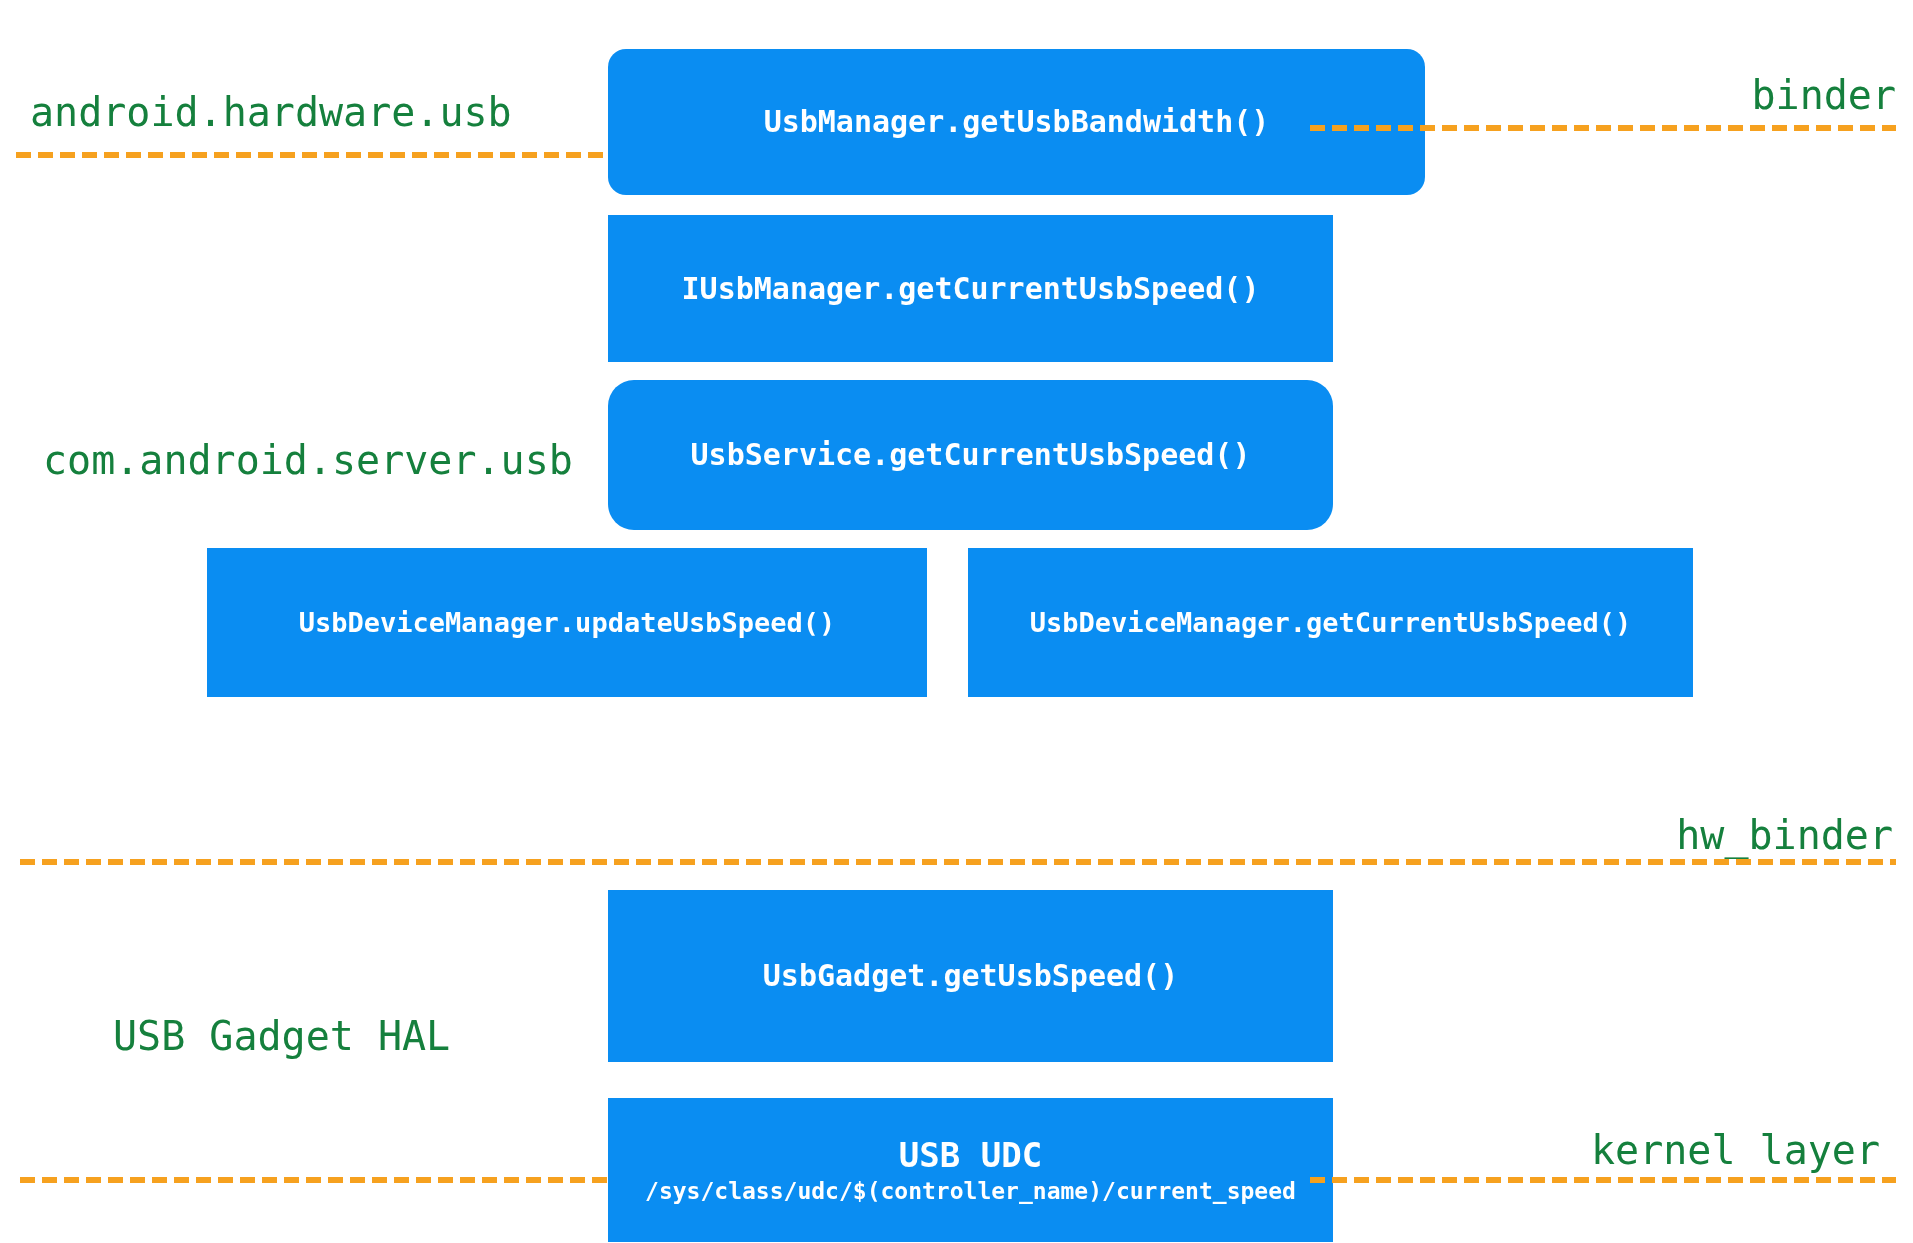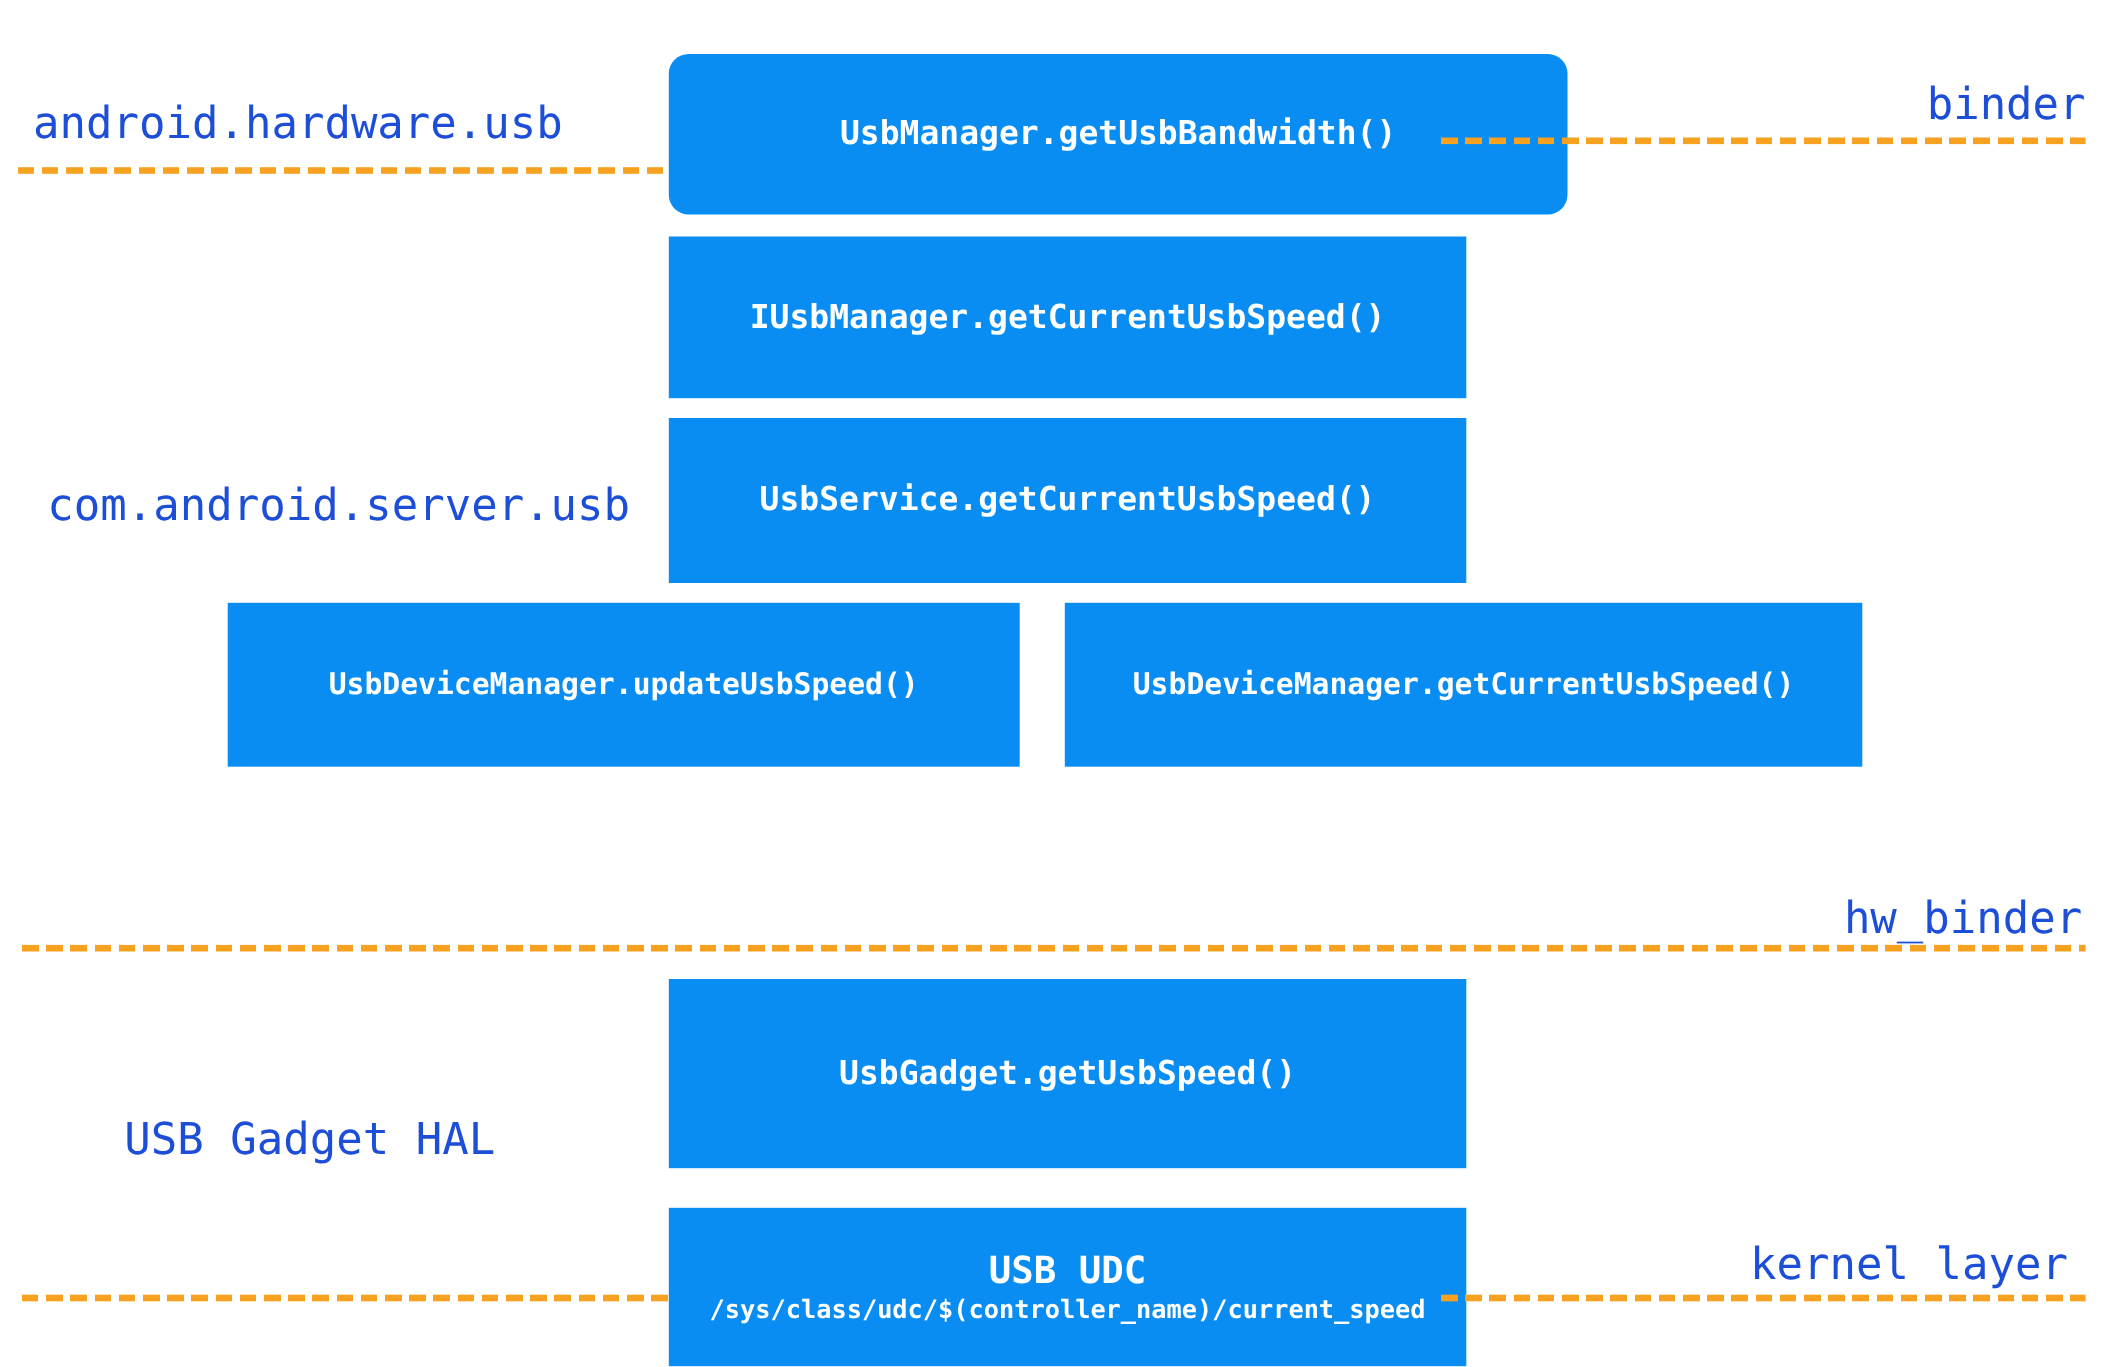--- a/index.html
+++ b/index.html
@@ -5,21 +5,21 @@
   html,body{margin:0;padding:0;background:#ffffff;}
   #stage{
     position:relative;
     width:1913px;height:1243px;
     background:#ffffff;
     overflow:hidden;
     font-family:"DejaVu Sans Mono","Liberation Mono",monospace;
   }
   .layer-label{
     position:absolute;
-    color:#1d4ed8;
+    color:#15803d;
     font-size:40px;
     line-height:1.1;
     white-space:nowrap;
     z-index:2;
   }
   .dash-line{
     position:absolute;
     height:6px;
     background:repeating-linear-gradient(90deg,#f6a11f 0px,#f6a11f 15px,transparent 15px,transparent 22px);
     z-index:6;
@@ -69,21 +69,21 @@
   <div class="dash-line" style="left:1310px;top:1177px;width:586px;"></div>
 
   <div class="api-box" style="left:608px;top:49px;width:817px;height:146px;border-radius:18px;">
     <div class="line">UsbManager.getUsbBandwidth()</div>
   </div>
 
   <div class="api-box" style="left:608px;top:215px;width:725px;height:147px;">
     <div class="line">IUsbManager.getCurrentUsbSpeed()</div>
   </div>
 
-  <div class="api-box" style="left:608px;top:380px;width:725px;height:150px;">
+  <div class="api-box" style="left:608px;top:380px;width:725px;height:150px;border-radius:26px;">
     <div class="line">UsbService.getCurrentUsbSpeed()</div>
   </div>
 
   <div class="api-box small-text" style="left:968px;top:548px;width:725px;height:149px;">
     <div class="line">UsbDeviceManager.getCurrentUsbSpeed()</div>
   </div>
 
   <div class="api-box small-text" style="left:207px;top:548px;width:720px;height:149px;">
     <div class="line">UsbDeviceManager.updateUsbSpeed()</div>
   </div>

